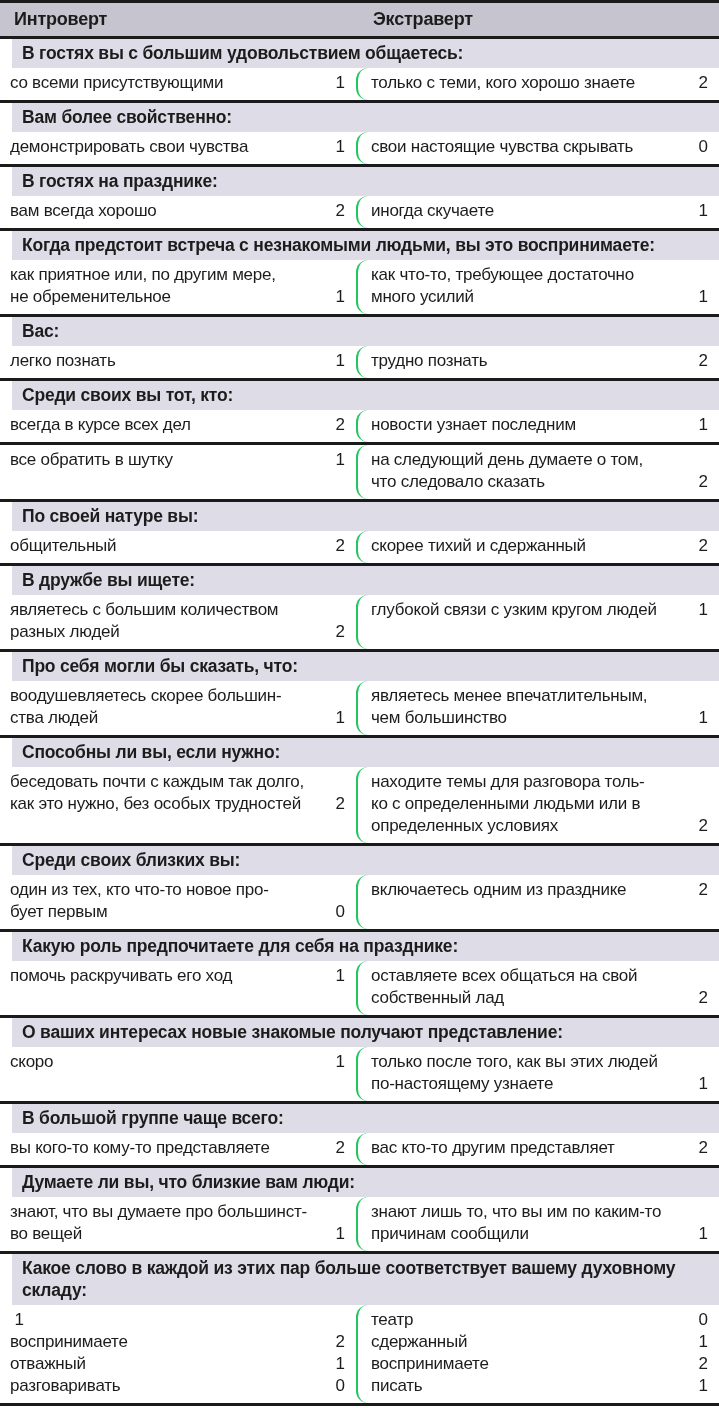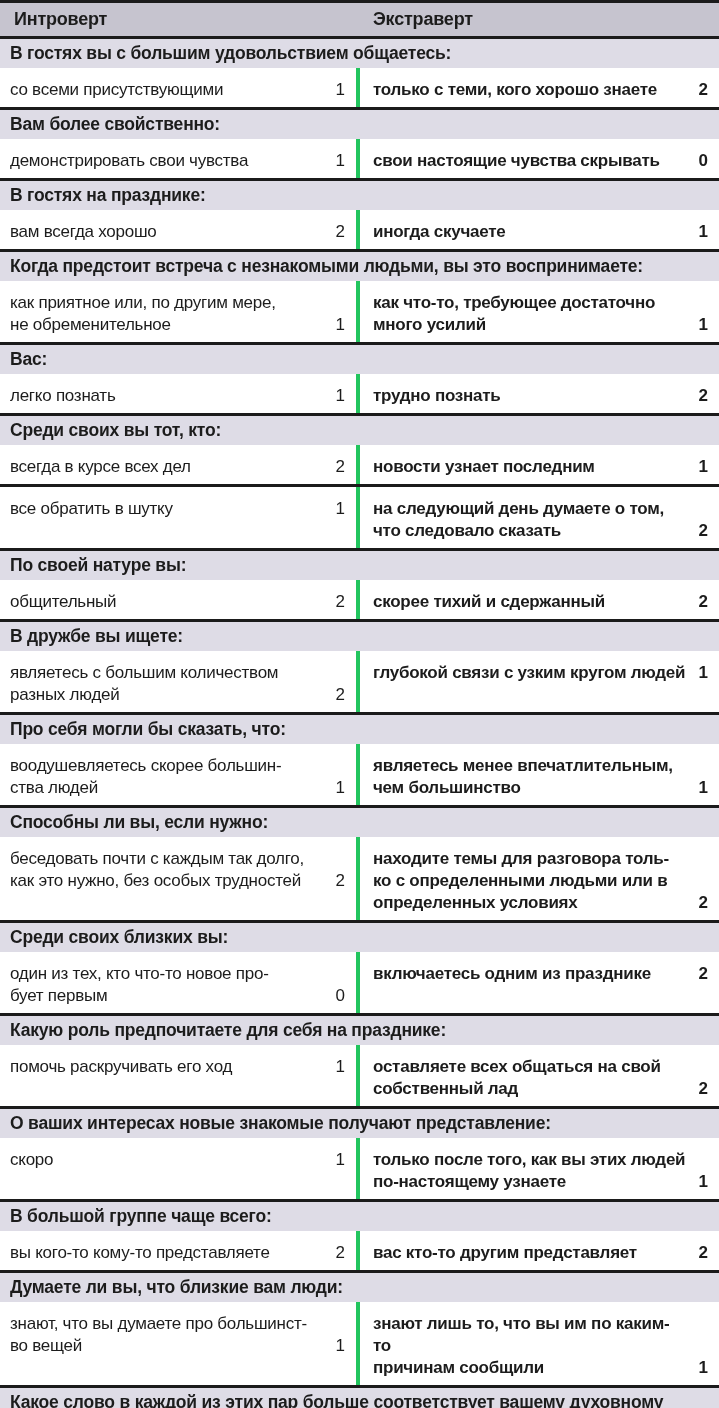--- a/index.html
+++ b/index.html
@@ -36,35 +36,37 @@
   .head-cell.right { flex: 1; padding-left: 14px; }
   
   .title {
     background: #dedce6;
     padding: 3px 10px 4px 10px;
     font-weight: bold;
     font-size: 17.5px;
     line-height: 22px;
     letter-spacing: -0.2px;
     white-space: pre-line;
+    margin-left: 12px;
   }
   
   .answers {
     display: flex;
     align-items: stretch;
     border-bottom: 3px solid #1b1b1b;
     background: #ffffff;
   }
   .section:last-child .answers { border-bottom: none; }
   .cell {
     box-sizing: border-box;
-    padding: 11px 0 6px 0;
+    padding: 4px 0 6px 0;
+    border-radius: 12px;
   }
   .cell.left  { width: 356px; }
-  .cell.right { flex: 1; border-left: 4px solid #22c55e; font-weight: bold; }
+  .cell.right { flex: 1; border-left: 2px solid #22c55e; }
   .item {
     display: flex;
     align-items: flex-end;
     gap: 8px;
     padding: 0 10px;
   }
   .cell.right .item { padding-left: 13px; }
   .item .text {
     flex: 1;
     font-size: 17px;

